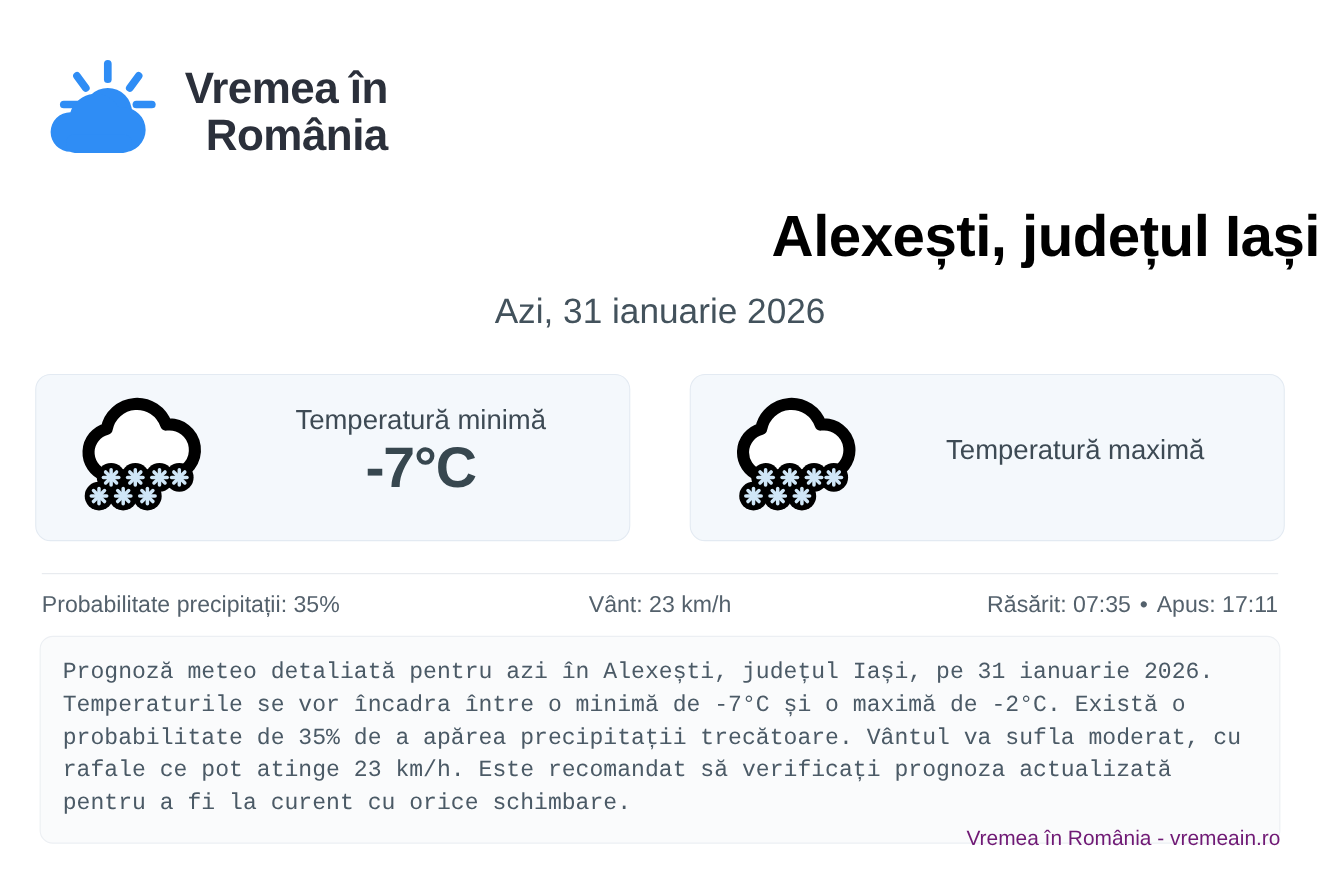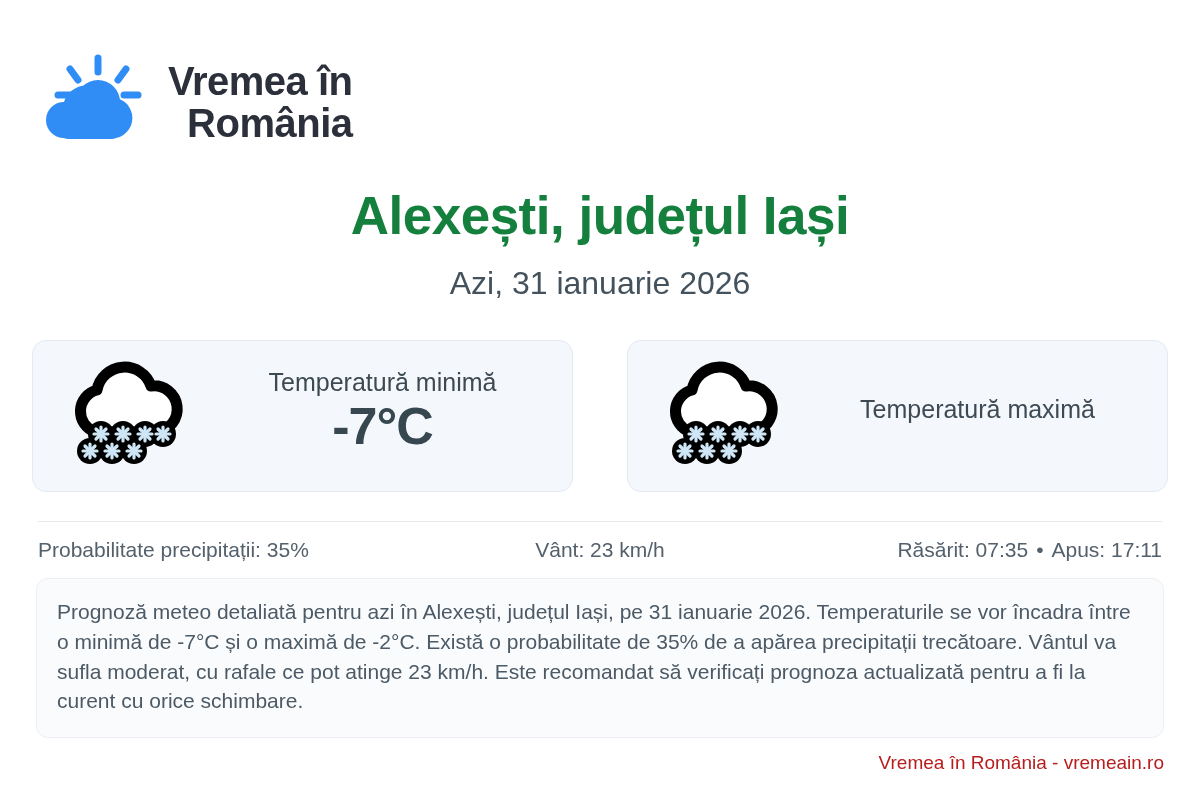--- a/index.html
+++ b/index.html
@@ -45,24 +45,24 @@
     white-space: pre-line;
     text-align: right;
   }
 
   
   .page-title {
     position: absolute;
     left: 0;
     top: 185px;
     width: 1200px;
-    text-align: center;
+    text-align: right;
     font-size: 53px;
     font-weight: bold;
-    color: #15803d;
+    color: #000000;
     letter-spacing: -0.5px;
   }
 
   .page-subtitle {
     position: absolute;
     left: 0;
     top: 265px;
     width: 1200px;
     text-align: center;
     font-size: 32px;
@@ -159,35 +159,36 @@
   .description {
     position: absolute;
     left: 36px;
     top: 578px;
     width: 1128px;
     min-height: 160px;
     background: #fafbfc;
     border: 1px solid #eceff3;
     border-radius: 12px;
     padding: 18px 24px 20px 20px;
+    font-family: Liberation Mono, monospace;
   }
 
   .description-text {
     font-size: 21px;
     line-height: 1.42;
     color: #4b5a66;
   }
 
   
   .footer {
     position: absolute;
     right: 36px;
     top: 752px;
     font-size: 19px;
-    color: #b91c1c;
+    color: #701a75;
     text-align: right;
   }
 </style>
 </head>
 <body>
 
 <div class="page">
 
   <div class="brand">
     <svg class="brand-logo" viewBox="0 0 110 100">

